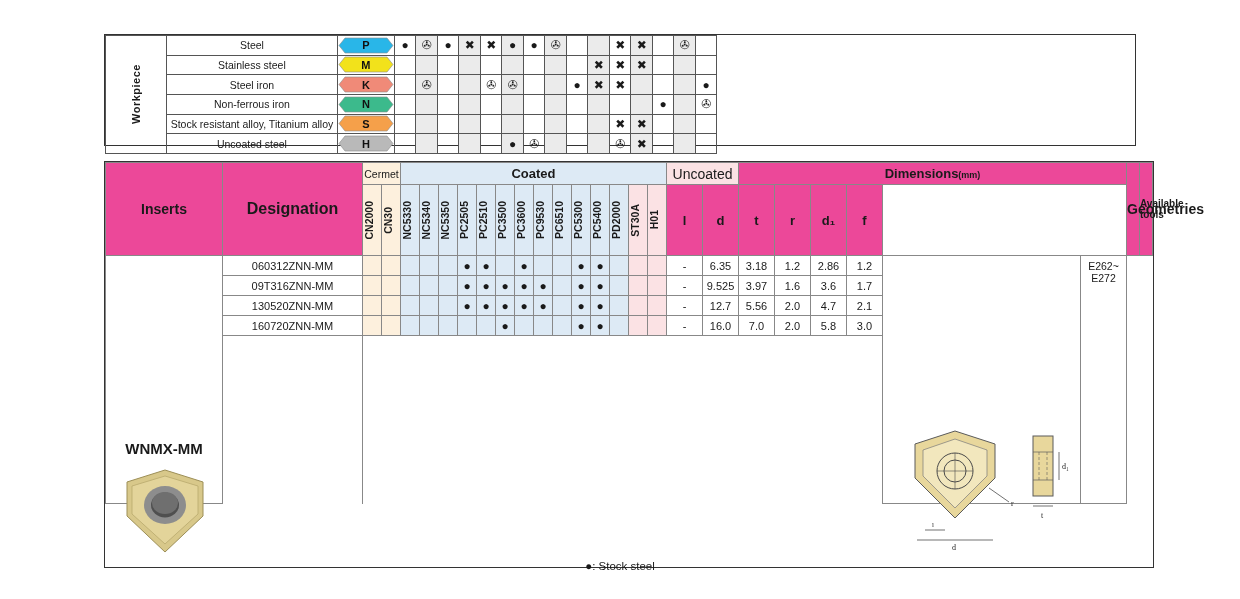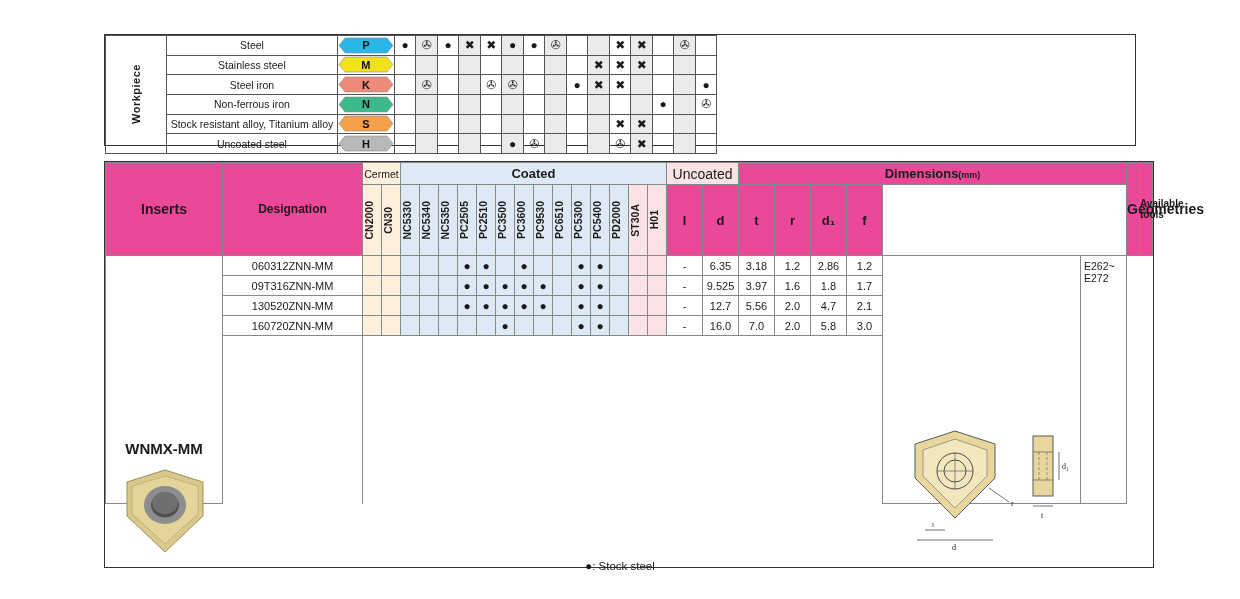--- a/index.html
+++ b/index.html
@@ -238,21 +238,21 @@
         <col style="width:36px">
         <col style="width:36px">
         <col style="width:36px">
     <col style="width:198px">
         <col style="width:46px">
   </colgroup>
   <tbody>
 
     <tr>
       <td class="hdr" rowspan="3" style="font-size:14px;">Inserts</td>
-      <td class="hdr" rowspan="3" style="font-size:12px;">Designation</td>
+      <td class="hdr" rowspan="3" style="font-size:16px;">Designation</td>
       <td class="hdr cermet" colspan="2" style="height:21px;font-size:10.5px;font-weight:normal;">Cermet</td>
       <td class="hdr coated" colspan="14" style="font-size:13px;">Coated</td>
       <td class="hdr uncoated" colspan="2" style="font-size:14px;font-weight:normal;">Uncoated</td>
       <td class="hdr" colspan="6" style="font-size:13px;">
         <span>Dimensions</span><span style="font-size:9px;">(mm)</span>
       </td>
       <td class="hdr" rowspan="3" style="font-size:14px;">Geometries</td>
       <td class="hdr" rowspan="3" style="font-size:10px;">Available tools</td>
     </tr>
 
@@ -371,21 +371,21 @@
           <line x1="150" y1="54" x2="170" y2="54" stroke="#5b5b5b" stroke-width="0.7"></line>
           <line x1="156" y1="26" x2="156" y2="54" stroke="#5b5b5b" stroke-width="0.6" stroke-dasharray="3 2"></line>
           <line x1="164" y1="26" x2="164" y2="54" stroke="#5b5b5b" stroke-width="0.6" stroke-dasharray="3 2"></line>
           <line x1="176" y1="26" x2="176" y2="54" stroke="#333" stroke-width="0.7"></line>
           <text x="179" y="43" font-size="8" fill="#222" font-family="Liberation Serif, serif">d₁</text>
           <line x1="150" y1="80" x2="170" y2="80" stroke="#333" stroke-width="0.7"></line>
           <text x="158" y="92" font-size="8" fill="#222" font-family="Liberation Serif, serif">t</text>
         </svg>
       </td>
 
-      <td rowspan="11" style="vertical-align:top;border:1px solid #888;font-size:10.5px;text-align:left;padding:4px 3px;">
+      <td rowspan="11" style="vertical-align:top;border:1px solid #888;font-size:10.5px;text-align:center;padding:4px 3px;">
         <div>E262~</div>
         <div>E272</div>
       </td>
     </tr>
 
     <tr style="height:20px">
       <td class="desig">09T316ZNN-MM</td>
       <td class="cermet"></td>
           <td class="cermet"></td>
       <td class="coated"></td>
@@ -399,21 +399,21 @@
       <td class="coated"></td>
           <td class="coated"><span class="dot">●</span></td>
           <td class="coated"><span class="dot">●</span></td>
           <td class="coated"></td>
       <td class="uncoated"></td>
           <td class="uncoated"></td>
       <td class="dim">-</td>
       <td class="dimsm">9.525</td>
       <td class="dim">3.97</td>
       <td class="dim">1.6</td>
-      <td class="dim">1.8</td>
+      <td class="dim">3.6</td>
       <td class="dim">1.7</td>
     </tr>
 
     <tr style="height:20px">
       <td class="desig">130520ZNN-MM</td>
       <td class="cermet"></td>
           <td class="cermet"></td>
       <td class="coated"></td>
           <td class="coated"></td>
           <td class="coated"></td>

